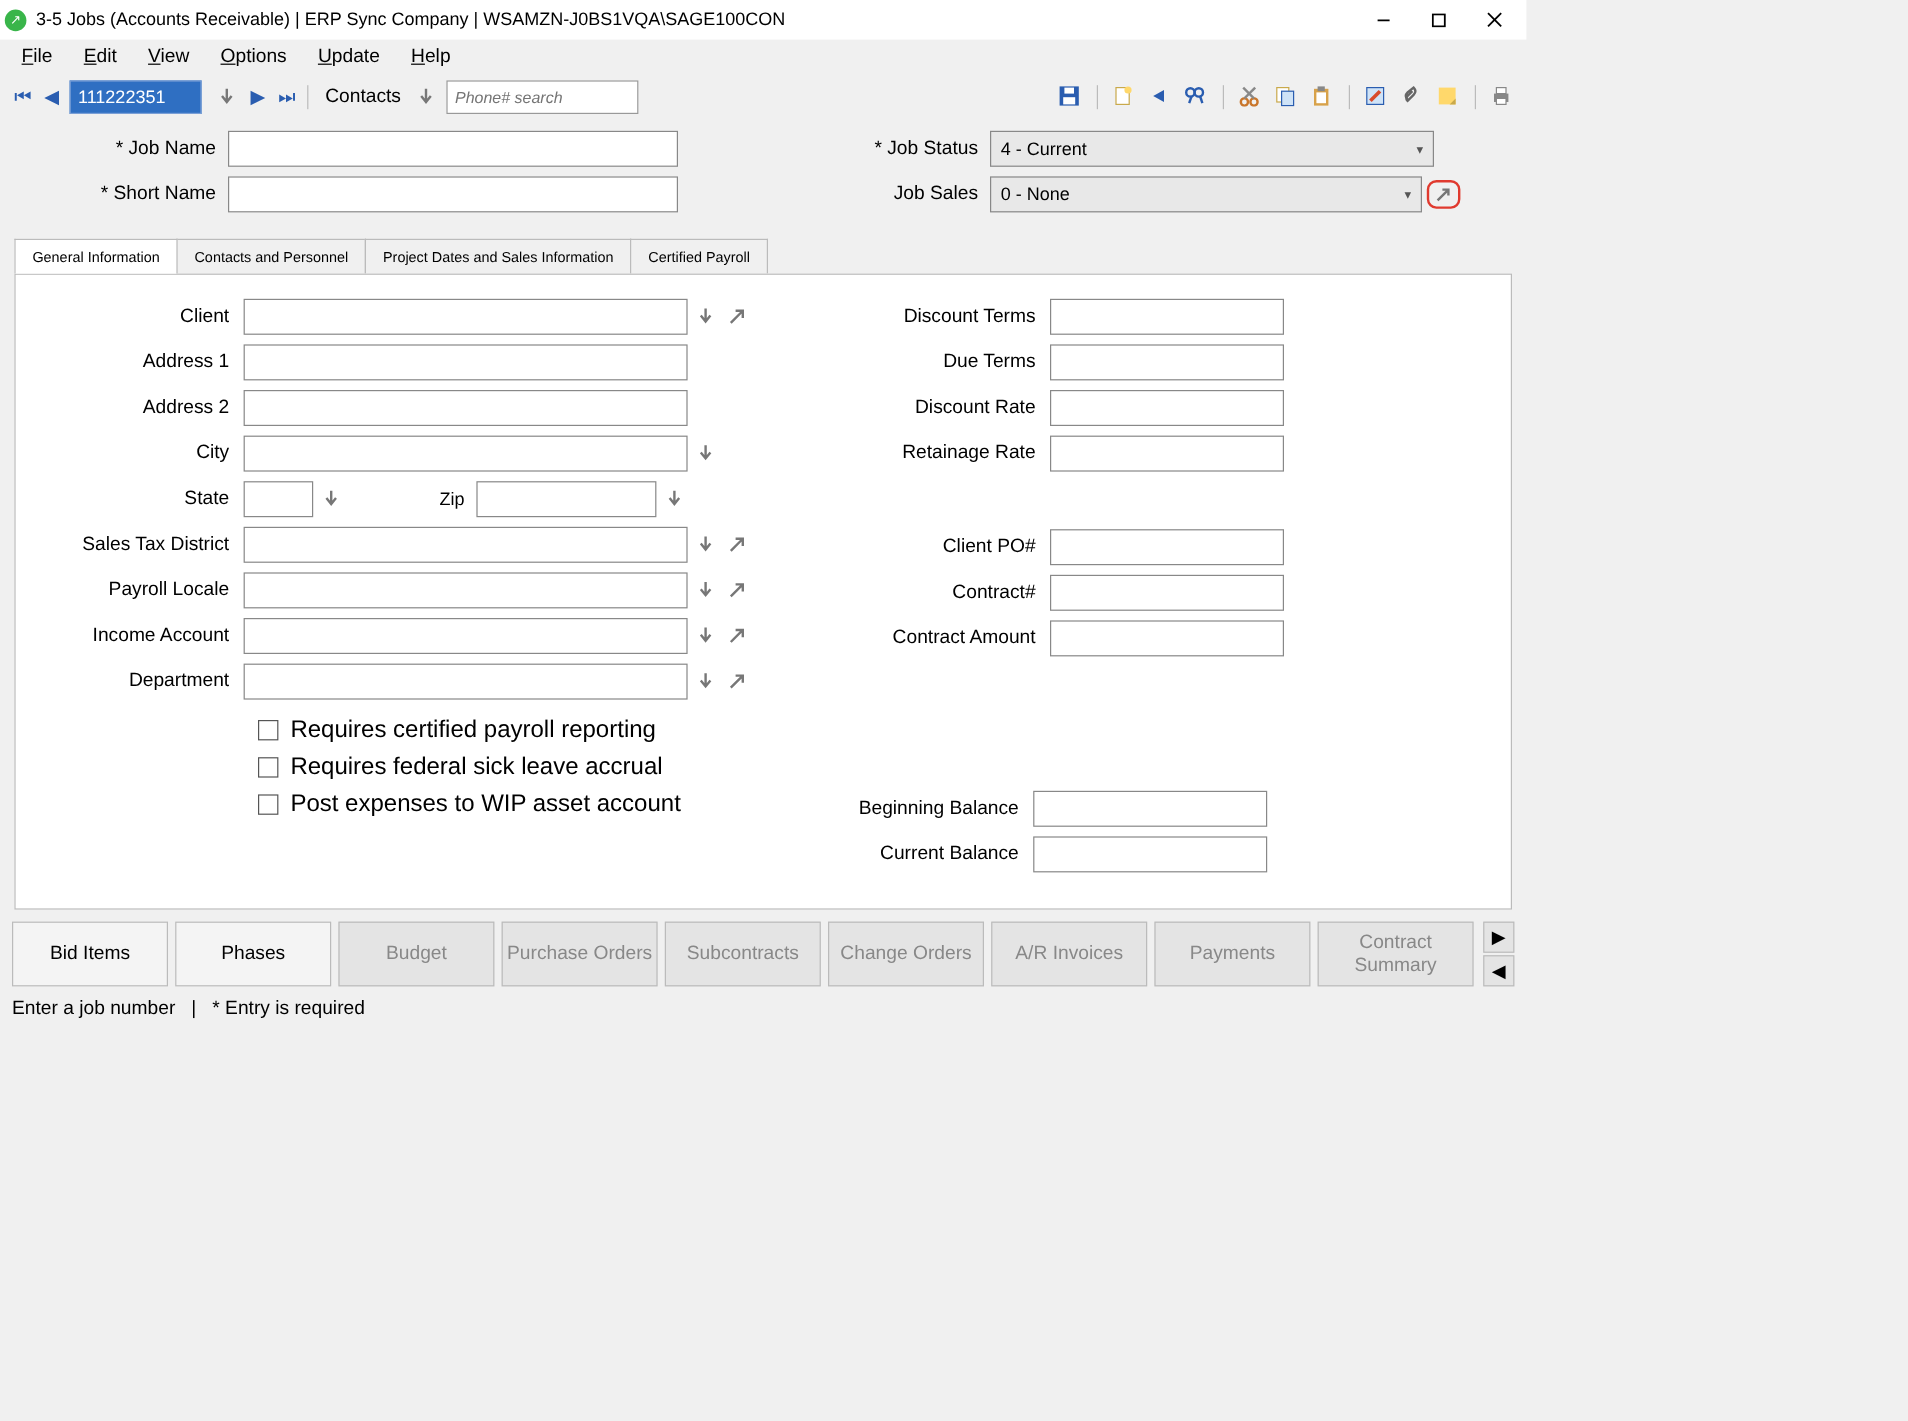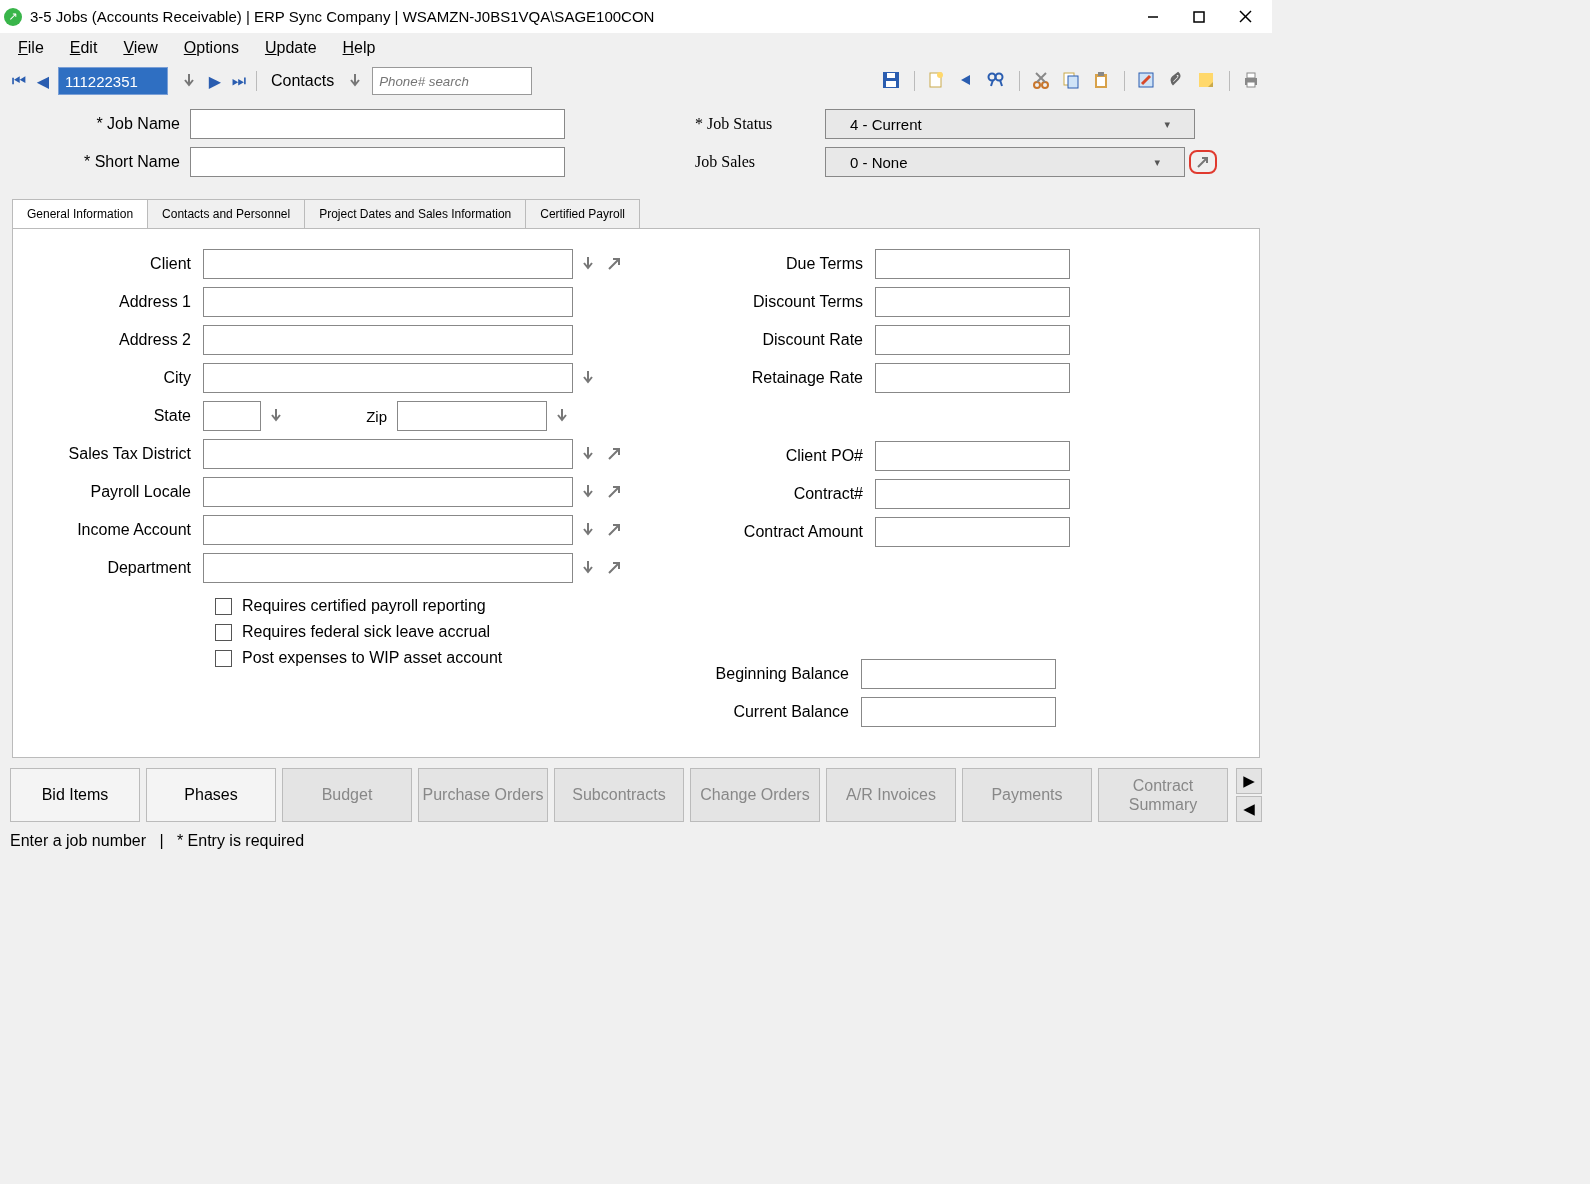--- a/index.html
+++ b/index.html
@@ -16,38 +16,38 @@
   .record-input { width:110px; height:28px; border:1px solid #7a9fd6; background:#2f6fc2; color:#fff; font-size:15px; padding:2px 6px; }
   .contacts-label { font-size:16px; margin-left:6px;}
   .phone-search { width:160px; height:28px; border:1px solid #999; font-style:italic; color:#888; padding:2px 6px; background:#fff;}
   .toolbar-right { margin-left:auto; display:flex; gap:10px; align-items:center;}
   .tb-icn { width:20px; height:20px; display:inline-block; }
   .vdiv { width:1px; height:20px; background:#bbb; margin:0 2px;}
   .header-form { padding:4px 20px 10px 20px; }
   .hrow { display:flex; align-items:center; margin-bottom:8px;}
   .hlabel { width:170px; text-align:right; padding-right:10px; font-size:16px;}
   .hinput { width:375px; height:30px; border:1px solid #888; background:#fff;}
-  .hlabel2 { width:130px; padding-right:10px; font-size:16px; margin-left:130px;font-family:Liberation Serif, serif;}
-  .hselect { width:370px; height:30px; border:1px solid #888; background:#e8e8e8; display:flex; align-items:center; justify-content:space-between; padding:0 24px; font-size:15px;}
+  .hlabel2 { width:130px; text-align:right; padding-right:10px; font-size:16px; margin-left:130px;}
+  .hselect { width:370px; height:30px; border:1px solid #888; background:#e8e8e8; display:flex; align-items:center; justify-content:space-between; padding:0 8px; font-size:15px;}
   .chev { font-size:11px; color:#555; }
   .circled { border:2.5px solid #e03a2f; border-radius:8px; padding:1px 3px; display:inline-flex; margin-left:4px;}
   .tabs-wrap { margin:4px 12px 0 12px; }
   .tabbar { display:flex; }
   .tab { border:1px solid #bbb; border-bottom:none; background:#f0f0f0; padding:7px 14px; font-size:12px; margin-right:-1px; cursor:pointer;}
   .tab.active { background:#fff; position:relative; z-index:2;}
   .tabpanel { border:1px solid #bbb; background:#fff; padding:20px 20px 24px 20px; min-height:530px; position:relative;}
   .frow { display:flex; align-items:center; margin-bottom:8px;}
   .flabel { width:170px; text-align:right; padding-right:12px; font-size:16px;}
   .finput { height:30px; border:1px solid #888; background:#fff; }
   .w370 { width:370px; } .w58{width:58px;} .w150{width:150px;} .w195{width:195px;}
   .arrbtn { width:22px; height:22px; display:inline-flex; align-items:center; justify-content:center; color:#777; margin-left:4px; cursor:pointer;}
   .rightcol { margin-left:90px; }
   .rlabel { width:160px; text-align:right; padding-right:12px; font-size:16px;}
   .checks { margin-top:14px; margin-left:182px;}
-  .checks label { display:flex; align-items:center; font-size:16px; margin-bottom:8px; gap:10px;}
+  .checks label { display:flex; align-items:center; font-size:20px; margin-bottom:8px; gap:10px;}
   .cbox { width:17px; height:17px; border:1.5px solid #555; background:#fff;}
   .bottom-right { position:absolute; left:618px; top:430px;}
   .bottom-btns { display:flex; gap:6px; padding:10px 10px 6px 10px; align-items:stretch;}
   .bbtn { flex:0 0 130px; height:54px; border:1px solid #bbb; background:#e4e4e4; display:flex; align-items:center; justify-content:center; text-align:center; font-size:16px; color:#888;}
   .bbtn.enabled { background:#f4f4f4; color:#000;}
   .statusbar { padding:4px 10px 10px 10px; font-size:16px;}
   .morebtns { display:flex; flex-direction:column; gap:2px; margin-left:auto;}
   .morebtn { width:26px; height:26px; border:1px solid #bbb; background:#e4e4e4; display:flex;align-items:center;justify-content:center;}
   svg { display:block; }
 </style>
@@ -334,25 +334,25 @@
               </label>
             <label>
                 <span class="cbox"></span>
                 <span>Post expenses to WIP asset account</span>
               </label>
           </div>
         </div>
 
         <div class="rightcol">
           <div class="frow">
+              <div class="rlabel">Discount Terms</div>
+              <input class="finput w195" style="">
+            </div>
+          <div class="frow">
               <div class="rlabel">Due Terms</div>
-              <input class="finput w195" style="">
-            </div>
-          <div class="frow">
-              <div class="rlabel">Discount Terms</div>
               <input class="finput w195" style="">
             </div>
           <div class="frow">
               <div class="rlabel">Discount Rate</div>
               <input class="finput w195" style="">
             </div>
           <div class="frow">
               <div class="rlabel">Retainage Rate</div>
               <input class="finput w195" style="">
             </div>

